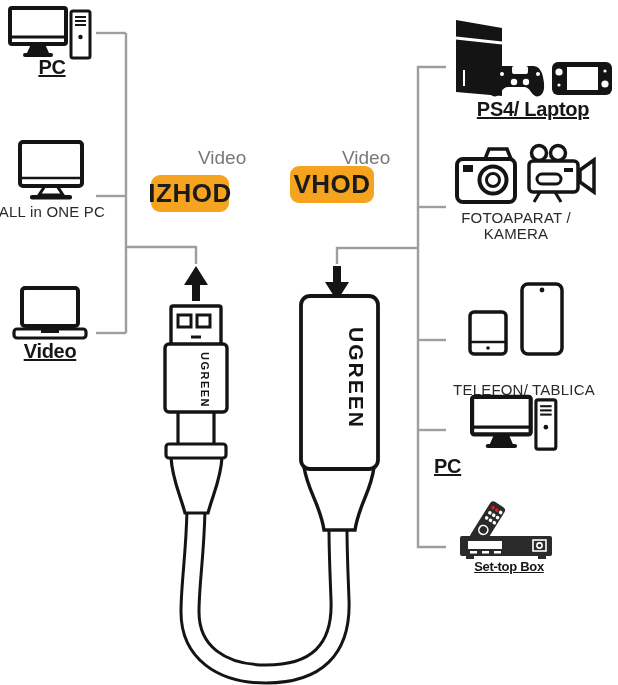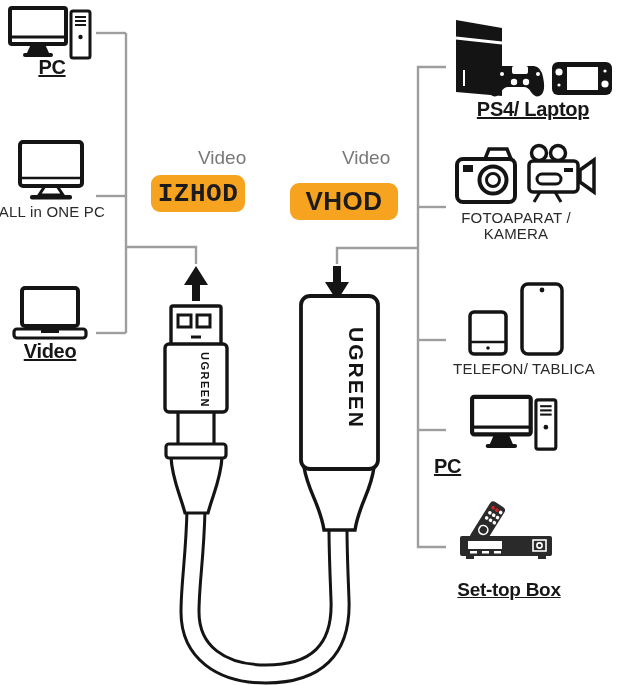--- a/index.html
+++ b/index.html
@@ -106,24 +106,24 @@
   <div>
     <svg class="abs" style="left:12px;top:286px;" width="76" height="56" viewBox="0 0 76 56">
       <rect x="10" y="2" width="56" height="38" rx="3" fill="none" stroke="#141414" stroke-width="4"></rect>
       <rect x="2" y="43" width="72" height="9" rx="3" fill="none" stroke="#141414" stroke-width="3.2"></rect>
       <rect x="29" y="43" width="18" height="4" fill="#141414"></rect>
     </svg>
     <div class="dev-label bold-label" style="left:12px;top:341px;width:76px;">Video</div>
   </div>
 
   <div class="caption" style="left:198px;top:147px;width:64px;">Video</div>
-  <div class="badge" style="left:151px;top:175px;width:94px;height:37px;font-family:Liberation Mono, monospace;">IZHOD</div>
+  <div class="badge" style="left:151px;top:175px;width:78px;height:37px;">IZHOD</div>
 
   <div class="caption" style="left:342px;top:147px;width:64px;">Video</div>
-  <div class="badge" style="left:290px;top:183px;width:108px;height:37px;">VHOD</div>
+  <div class="badge" style="left:290px;top:166px;width:84px;height:37px;">VHOD</div>
 
   <div>
     <svg class="abs" style="left:452px;top:8px;" width="162" height="90" viewBox="0 0 162 90">
 
       <polygon points="4,12 50,20 50,88 4,84" fill="#141414"></polygon>
       <line x1="4" y1="30" x2="50" y2="35" stroke="#ffffff" stroke-width="3"></line>
       <line x1="12" y1="62" x2="12" y2="78" stroke="#ffffff" stroke-width="2"></line>
 
       <path d="M46,58 q-7,1 -9,11 q-3,14 2,18 q5,4 10,-3 q3,-5 7,-5 h16 q4,0 7,5 q5,7 10,3 q5,-4 2,-18 q-2,-10 -9,-11 z" fill="#141414"></path>
       <rect x="60" y="58" width="16" height="8" rx="2" fill="#ffffff"></rect>
@@ -164,21 +164,21 @@
   </div>
 
   <div>
     <svg class="abs" style="left:466px;top:280px;" width="102" height="78" viewBox="0 0 102 78">
       <rect x="4" y="32" width="36" height="42" rx="4" fill="none" stroke="#141414" stroke-width="3.5"></rect>
       <line x1="5" y1="62" x2="39" y2="62" stroke="#141414" stroke-width="2.5"></line>
       <circle cx="22" cy="68" r="1.8" fill="#141414"></circle>
       <rect x="56" y="4" width="40" height="70" rx="6" fill="none" stroke="#141414" stroke-width="3.5"></rect>
       <circle cx="76" cy="10" r="2.4" fill="#141414"></circle>
     </svg>
-    <div class="dev-label reg-label" style="left:444px;top:361px;width:160px;">TELEFON/ TABLICA</div>
+    <div class="dev-label reg-label" style="left:444px;top:382px;width:160px;">TELEFON/ TABLICA</div>
   </div>
 
   <div>
     <svg class="abs" style="left:470px;top:392px;" width="90" height="64" viewBox="0 0 86 56">
       <rect x="2" y="2" width="56" height="36" rx="2" fill="none" stroke="#141414" stroke-width="4"></rect>
       <line x1="3" y1="31" x2="57" y2="31" stroke="#141414" stroke-width="3"></line>
       <polygon points="23,38 37,38 41,47 19,47" fill="#141414"></polygon>
       <rect x="15" y="47" width="30" height="4" rx="2" fill="#141414"></rect>
       <rect x="63" y="5" width="19" height="47" rx="2" fill="none" stroke="#141414" stroke-width="3"></rect>
       <line x1="67" y1="11" x2="78" y2="11" stroke="#141414" stroke-width="2"></line>
@@ -209,16 +209,16 @@
       <rect x="2" y="44" width="92" height="20" rx="2" fill="#2a2a2a"></rect>
       <rect x="10" y="49" width="34" height="8" fill="#ffffff"></rect>
       <rect x="12" y="59" width="7" height="2.5" fill="#ffffff"></rect>
       <rect x="24" y="59" width="7" height="2.5" fill="#ffffff"></rect>
       <rect x="36" y="59" width="7" height="2.5" fill="#ffffff"></rect>
       <rect x="75" y="48" width="13" height="11" fill="none" stroke="#ffffff" stroke-width="1.6"></rect>
       <circle cx="81.5" cy="53.5" r="2.6" fill="none" stroke="#ffffff" stroke-width="1.6"></circle>
       <rect x="8" y="64" width="8" height="3" fill="#2a2a2a"></rect>
       <rect x="80" y="64" width="8" height="3" fill="#2a2a2a"></rect>
     </svg>
-    <div class="dev-label bold-label" style="left:450px;top:580px;width:118px;font-size:19px;">Set-top Box</div>
+    <div class="dev-label bold-label" style="left:450px;top:560px;width:118px;font-size:13px;">Set-top Box</div>
   </div>
 
 </div>
 
 </body></html>

